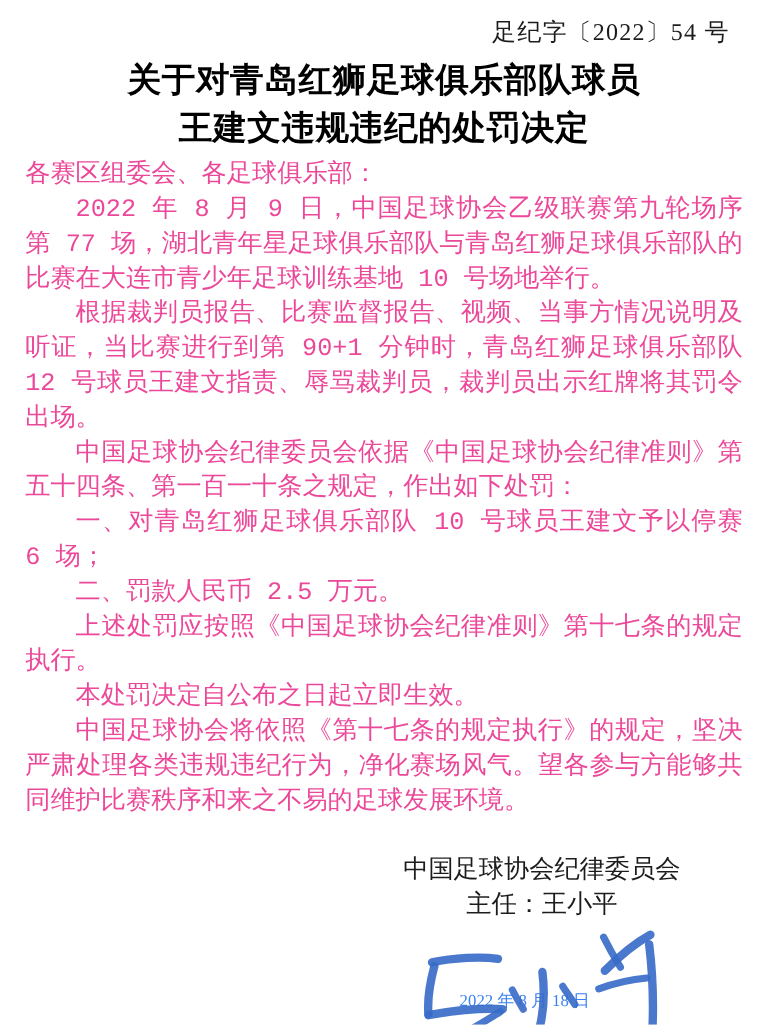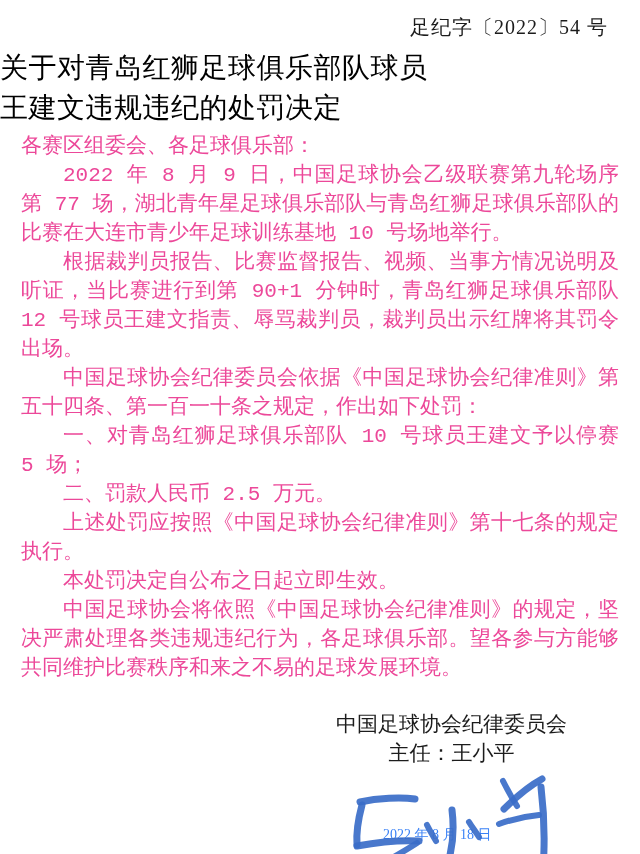--- a/index.html
+++ b/index.html
@@ -20,22 +20,23 @@
     margin-top: 15px;
     padding-right: 32px;
     text-align: right;
     font-size: 20px;
     line-height: 24px;
     letter-spacing: 1px;
     color: #1c1c1c;
   }
   .title {
     margin-top: 9px;
+    text-align: center;
     font-size: 28px;
-    font-weight: 400;
+    font-weight: 700;
     line-height: 40px;
     letter-spacing: 0.5px;
     color: #000000;
   }
   .title .title-line { display: block; }
   .body {
     margin: 4px 21px 0 21px;
     font-size: 21px;
     line-height: 29px;
     text-align: justify;
@@ -91,25 +92,25 @@
   <h1 class="title">
     <span class="title-line">关于对青岛红狮足球俱乐部队球员</span>
     <span class="title-line">王建文违规违纪的处罚决定</span>
   </h1>
 
   <div class="body">
     <p class="salutation">各赛区组委会、各足球俱乐部：</p>
     <p class="para">2022 年 8 月 9 日，中国足球协会乙级联赛第九轮场序第 77 场，湖北青年星足球俱乐部队与青岛红狮足球俱乐部队的比赛在大连市青少年足球训练基地 10 号场地举行。</p>
     <p class="para">根据裁判员报告、比赛监督报告、视频、当事方情况说明及听证，当比赛进行到第 90+1 分钟时，青岛红狮足球俱乐部队 12 号球员王建文指责、辱骂裁判员，裁判员出示红牌将其罚令出场。</p>
     <p class="para">中国足球协会纪律委员会依据《中国足球协会纪律准则》第五十四条、第一百一十条之规定，作出如下处罚：</p>
-    <p class="para">一、对青岛红狮足球俱乐部队 10 号球员王建文予以停赛 5 场；</p>
+    <p class="para">一、对青岛红狮足球俱乐部队 10 号球员王建文予以停赛 6 场；</p>
     <p class="para">二、罚款人民币 2.5 万元。</p>
     <p class="para">上述处罚应按照《中国足球协会纪律准则》第十七条的规定执行。</p>
     <p class="para">本处罚决定自公布之日起立即生效。</p>
-    <p class="para">中国足球协会将依照《中国足球协会纪律准则》的规定，坚决严肃处理各类违规违纪行为，各足球俱乐部。望各参与方能够共同维护比赛秩序和来之不易的足球发展环境。</p>
+    <p class="para">中国足球协会将依照《第十七条的规定执行》的规定，坚决严肃处理各类违规违纪行为，净化赛场风气。望各参与方能够共同维护比赛秩序和来之不易的足球发展环境。</p>
   </div>
 
   <div class="sign-block">
     <div>中国足球协会纪律委员会</div>
     <div>主任：王小平</div>
   </div>
 
   <div class="sig-area">
     <div class="date">2022 年 8 月 18 日</div>
     <svg class="handwriting" viewBox="0 0 225 108" xmlns="http://www.w3.org/2000/svg" aria-hidden="true">

